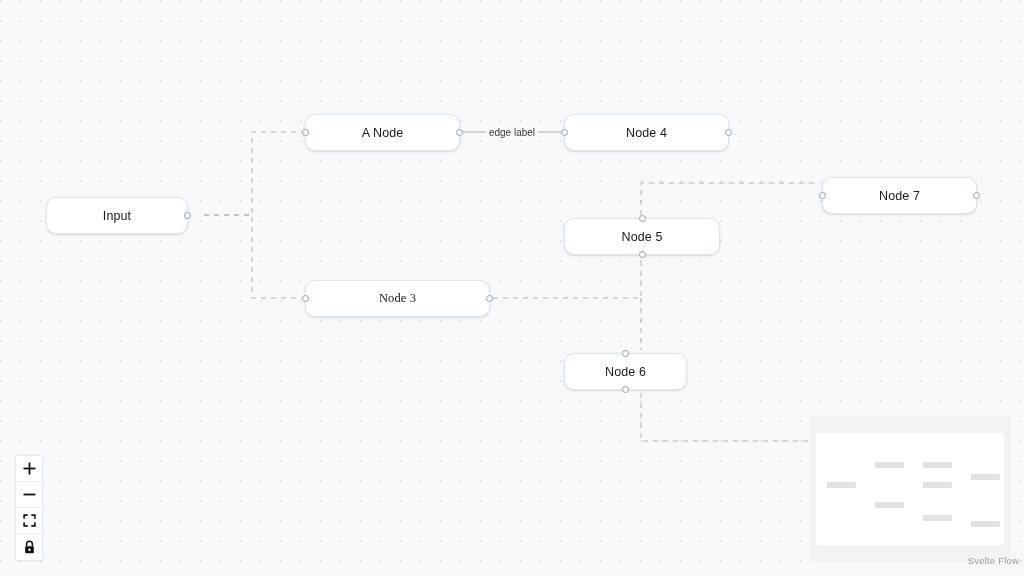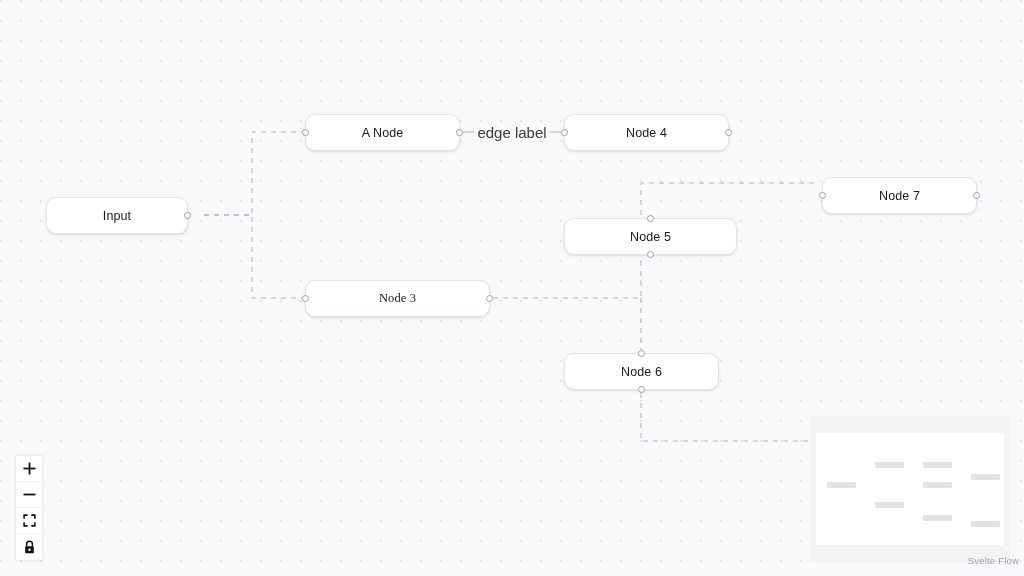--- a/index.html
+++ b/index.html
@@ -57,21 +57,21 @@
     border: 1px solid #9aa0a6;
     box-sizing: border-box;
   }
   .handle.left   { left: -4px;  top: 50%; margin-top: -3.5px; }
   .handle.right  { right: -4px; top: 50%; margin-top: -3.5px; }
   .handle.top    { top: -4px;   left: 50%; margin-left: -3.5px; }
   .handle.bottom { bottom: -4px;left: 50%; margin-left: -3.5px; }
 
   .edge-label {
     position: absolute;
-    font-size: 15px;
+    font-size: 10px;
     color: #3a3a3a;
     background: #f7f9fb;
     padding: 0 3px;
     white-space: nowrap;
     transform: translate(-50%, -50%);
   }
 
   
   #controls {
     position: absolute;
@@ -166,31 +166,31 @@
       <div class="node" style="left: 564px; top: 114px; width: 165px; height: 37px;">
         <span>Node 4</span>
         <div class="handle left"></div>
         <div class="handle right"></div>
       </div>
       <div class="node" style="left: 305px; top: 280px; width: 185px; height: 37px; font-family: Liberation Serif, serif;">
         <span>Node 3</span>
         <div class="handle left"></div>
         <div class="handle right"></div>
       </div>
-      <div class="node" style="left: 564px; top: 218px; width: 173px; height: 37px;">
+      <div class="node" style="left: 564px; top: 218px; width: 156px; height: 37px;">
         <span>Node 5</span>
         <div class="handle top"></div>
         <div class="handle bottom"></div>
       </div>
       <div class="node" style="left: 822px; top: 166px; width: 155px; height: 37px; margin-top: 11px;">
         <span>Node 7</span>
         <div class="handle left"></div>
         <div class="handle right"></div>
       </div>
-      <div class="node" style="left: 564px; top: 353px; width: 155px; height: 37px;">
+      <div class="node" style="left: 564px; top: 353px; width: 123px; height: 37px;">
         <span>Node 6</span>
         <div class="handle top"></div>
         <div class="handle bottom"></div>
       </div>
     </div>
 
   <div id="controls">
     <div class="ctrl-btn">
       <span>
         <svg width="13" height="13" viewBox="0 0 13 13">

